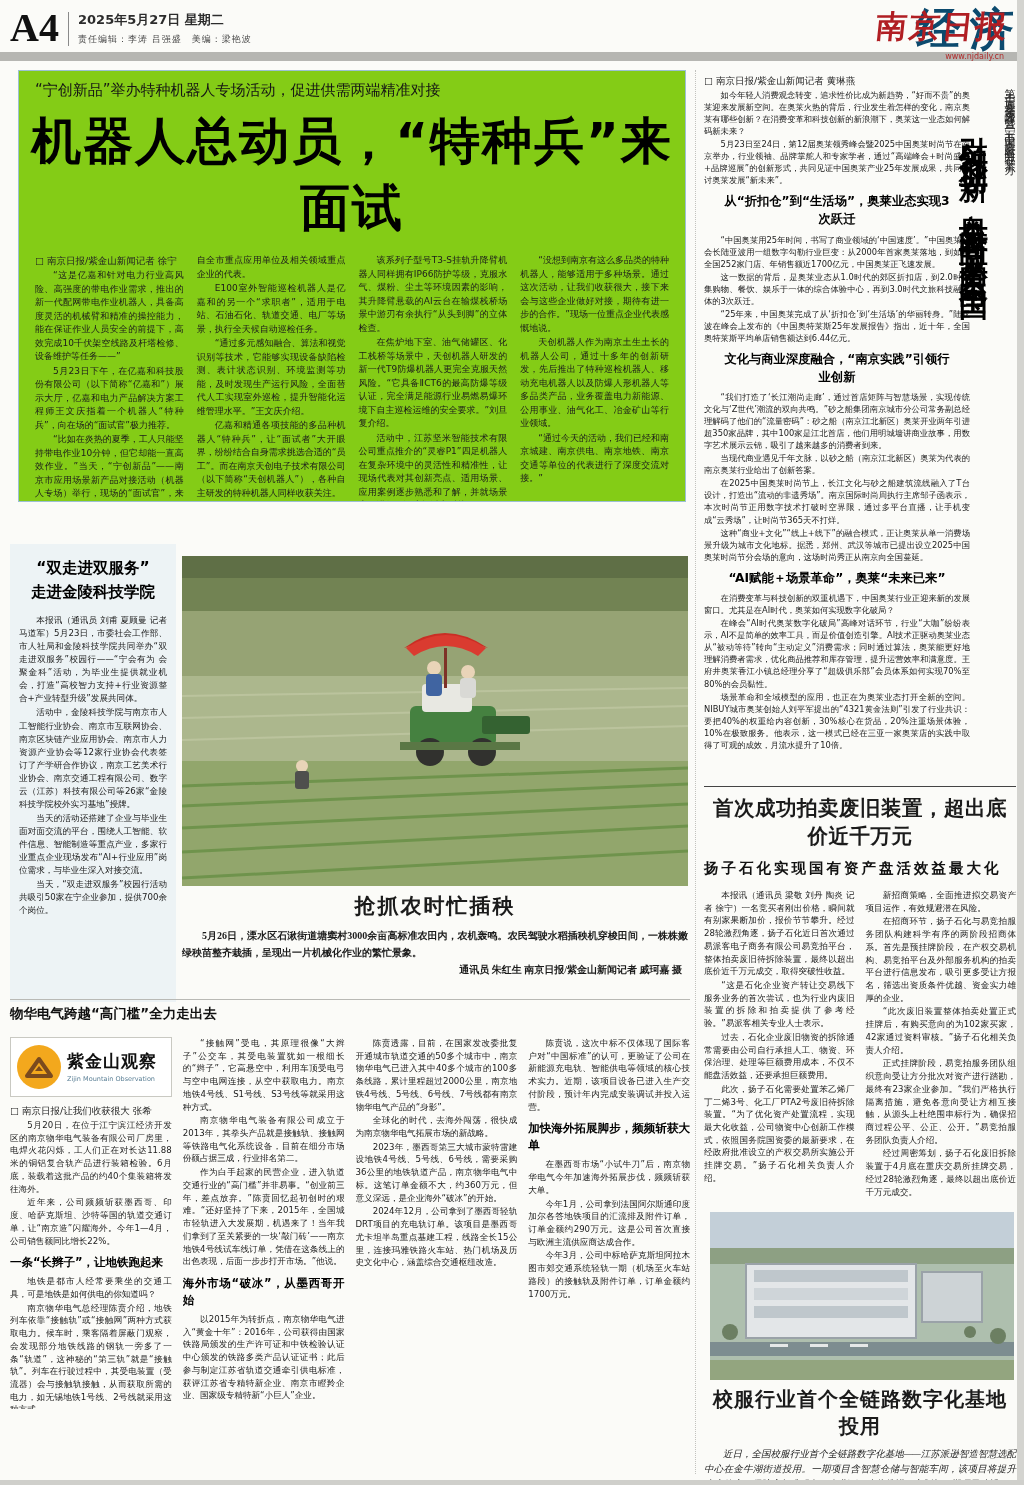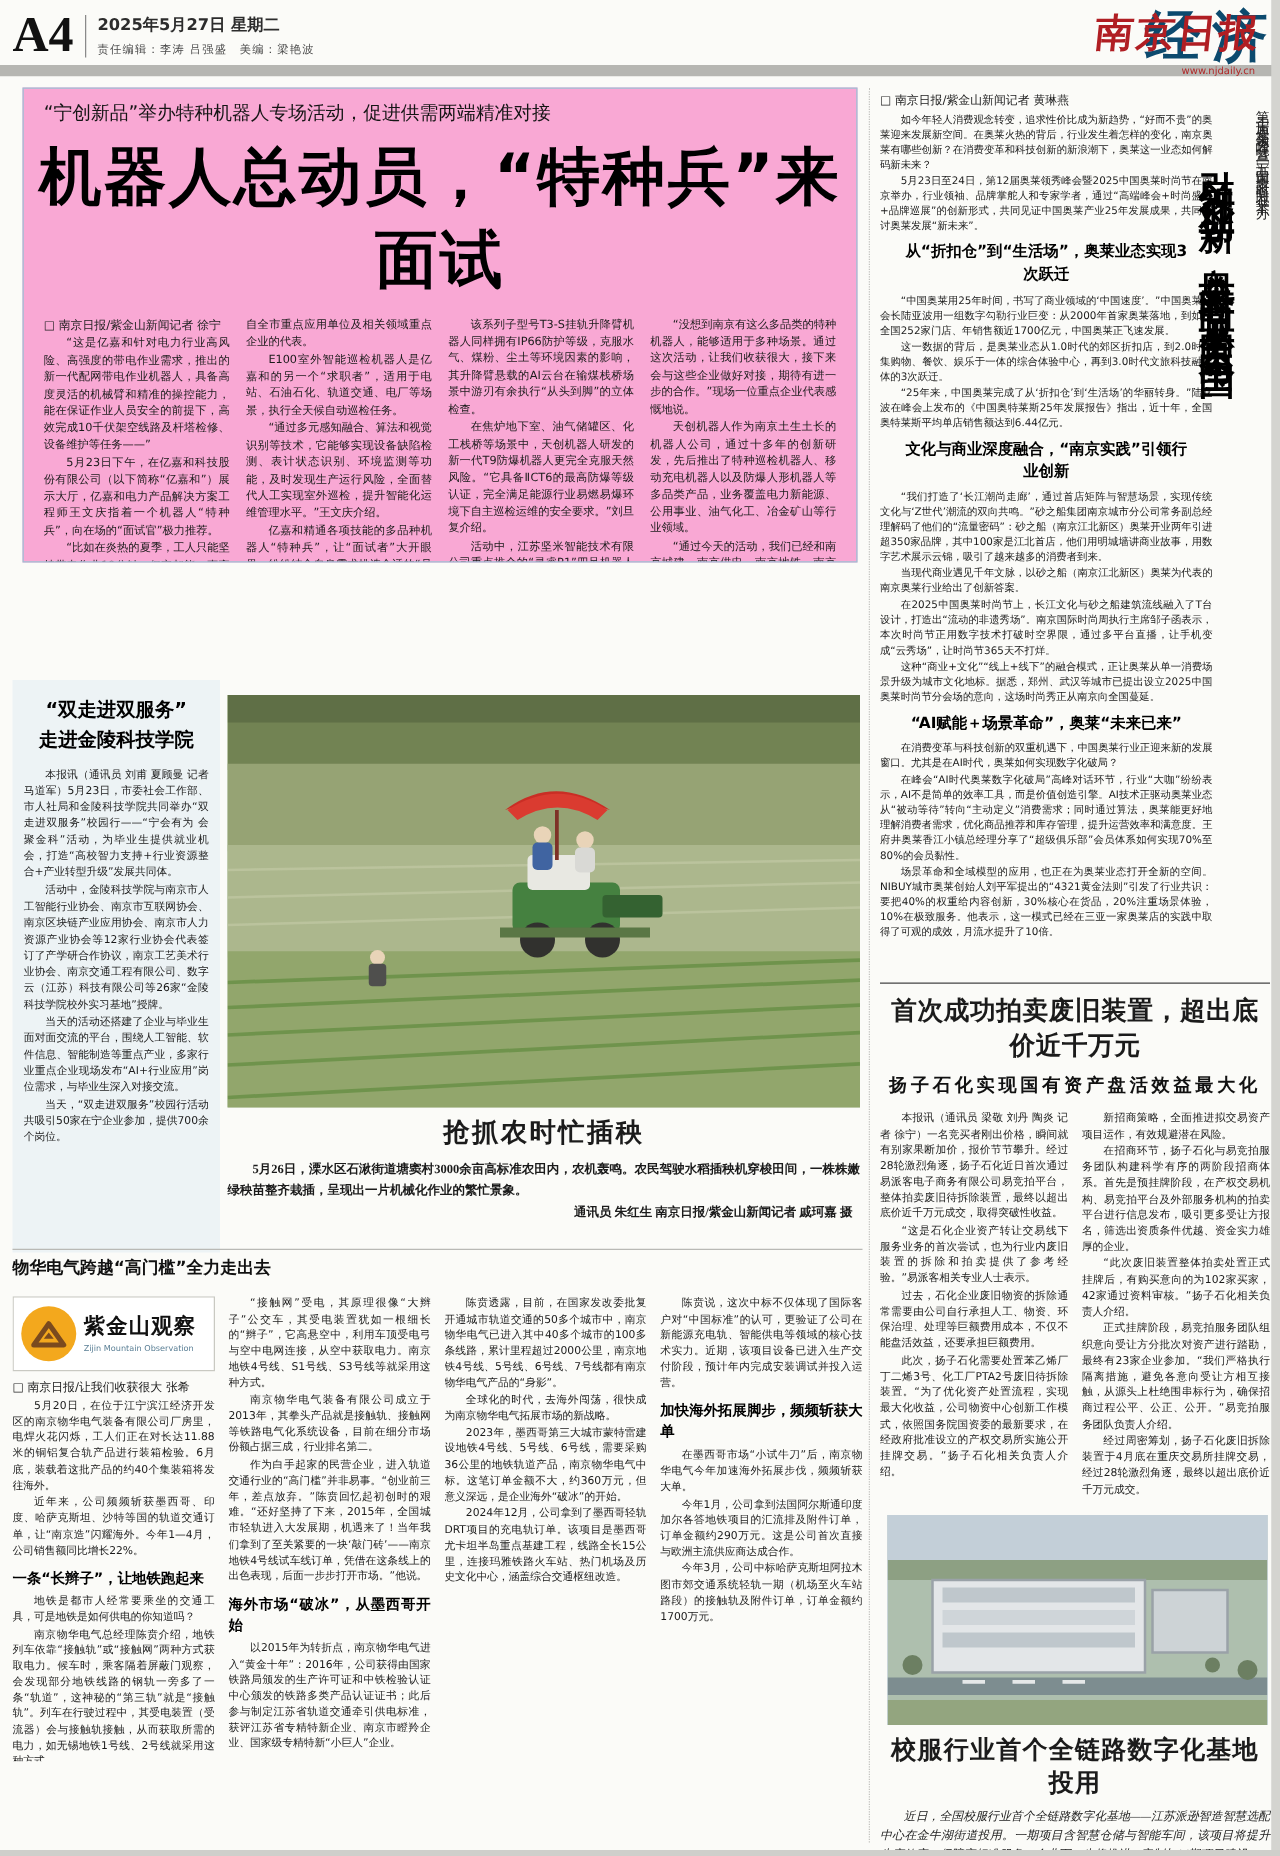--- a/index.html
+++ b/index.html
@@ -11,21 +11,21 @@
   .hdr-date{position:absolute;left:78px;top:11px;font-size:13px;font-weight:700;color:#2c2c2c;}
   .hdr-editors{position:absolute;left:78px;top:33px;font-size:9px;color:#4a4a4a;letter-spacing:1px;}
   .hdr-section{position:absolute;left:0;right:0;top:0;text-align:right;font:900 44px "Liberation Serif",serif;letter-spacing:10px;color:#0c4a6e;pointer-events:none;}
   .hdr-masthead{position:absolute;right:16px;top:6px;font:900 31px "Liberation Serif",serif;color:#b01e23;transform:skewX(-6deg);letter-spacing:2px;}
   .hdr-bar{position:absolute;left:0;right:0;top:52px;height:9px;background:#b6b6b2;}
   .hdr-site{position:absolute;right:20px;top:52px;font-size:8px;color:#b02a2a;z-index:3;line-height:9px;}
   
   .bodytext p{margin:0 0 1px;text-indent:2em;text-align:justify;}
   .byline{font-size:9.5px;margin:0 0 5px;text-indent:0 !important;color:#222;}
   
-  .mainbox{position:absolute;left:18px;top:70px;width:668px;height:380px;border:1px solid #9cc0d4;background:#f9a8d4;box-sizing:border-box;overflow:hidden;}
+  .mainbox{position:absolute;left:18px;top:70px;width:668px;height:432px;border:1px solid #9cc0d4;background:#84cc16;box-sizing:border-box;overflow:hidden;}
   .mainbox .kicker{margin:10px 16px 0;font-size:15px;color:#151515;}
   .mainbox .headline{text-align:center;font-size:50px;font-weight:900;letter-spacing:2px;margin:8px 6px 12px;color:#000;}
   .mainbox .main-body{margin:0 16px;height:338px;column-count:4;column-gap:13px;font-size:9px;line-height:1.5;overflow:hidden;}
   
   .sidebar{position:absolute;left:10px;top:544px;width:166px;height:458px;background:#edf3f5;box-sizing:border-box;padding:12px 9px 0;overflow:hidden;}
   .sidebar .sb-title{font-size:15.5px;font-weight:900;text-align:center;line-height:1.55;color:#000;}
   .sidebar .sb-body{margin-top:10px;font-size:8.6px;line-height:1.52;}
   
   .photo{position:absolute;left:182px;top:556px;width:506px;height:330px;overflow:hidden;background:#8ca06b;}
   .capblock{position:absolute;left:182px;top:892px;width:506px;}
@@ -38,21 +38,21 @@
   .aolai{position:absolute;left:704px;top:74px;width:312px;height:706px;overflow:hidden;}
   .aolai .a-body{position:absolute;left:0;top:0;width:266px;font-size:8.3px;line-height:1.45;}
   .aolai .a-sub{font-size:12.3px;font-weight:900;text-align:center;margin:7px 18px 5px;text-indent:0 !important;color:#000;}
   .a-vert{position:absolute;right:0;top:6px;height:694px;display:flex;flex-direction:row;}
   .a-vert .vh{writing-mode:vertical-rl;font-size:29px;font-weight:900;letter-spacing:7px;margin-top:34px;color:#000;}
   .a-vert .vk{writing-mode:vertical-rl;font-size:11px;letter-spacing:3px;margin-left:7px;color:#222;}
   
   .yz-rule{position:absolute;left:704px;top:786px;width:312px;border-top:1px solid #444;}
   .yangzi{position:absolute;left:704px;top:794px;width:312px;}
   .yangzi .y-headline{font-size:20.5px;font-weight:900;text-align:center;letter-spacing:0.5px;}
-  .yangzi .y-deck{font-size:14.5px;font-weight:800;text-align:center;letter-spacing:3px;margin-top:9px;color:#111;}
+  .yangzi .y-deck{font-size:14.5px;font-weight:800;text-align:left;letter-spacing:3px;margin-top:9px;color:#111;}
   .yangzi .y-body{margin-top:11px;height:352px;column-count:2;column-gap:11px;font-size:8.6px;line-height:1.48;overflow:hidden;}
   
   .photo2{position:absolute;left:710px;top:1212px;width:304px;height:168px;overflow:hidden;background:#9fb3c6;}
   .xiaofu{position:absolute;left:704px;top:1386px;width:312px;}
   .xiaofu .x-title{font-size:20px;font-weight:900;text-align:center;letter-spacing:1px;}
   .xiaofu .x-cap{margin-top:7px;font-size:9.5px;line-height:1.6;font-style:italic;font-family:"Liberation Serif",serif;text-indent:2em;text-align:justify;color:#222;}
   
   .wh-rule{position:absolute;left:10px;top:999px;width:680px;border-top:1px solid #b9b9b5;}
   .wuhua{position:absolute;left:10px;top:1005px;width:680px;}
   .wuhua .w-kicker{font-size:13.5px;font-weight:700;color:#111;}

